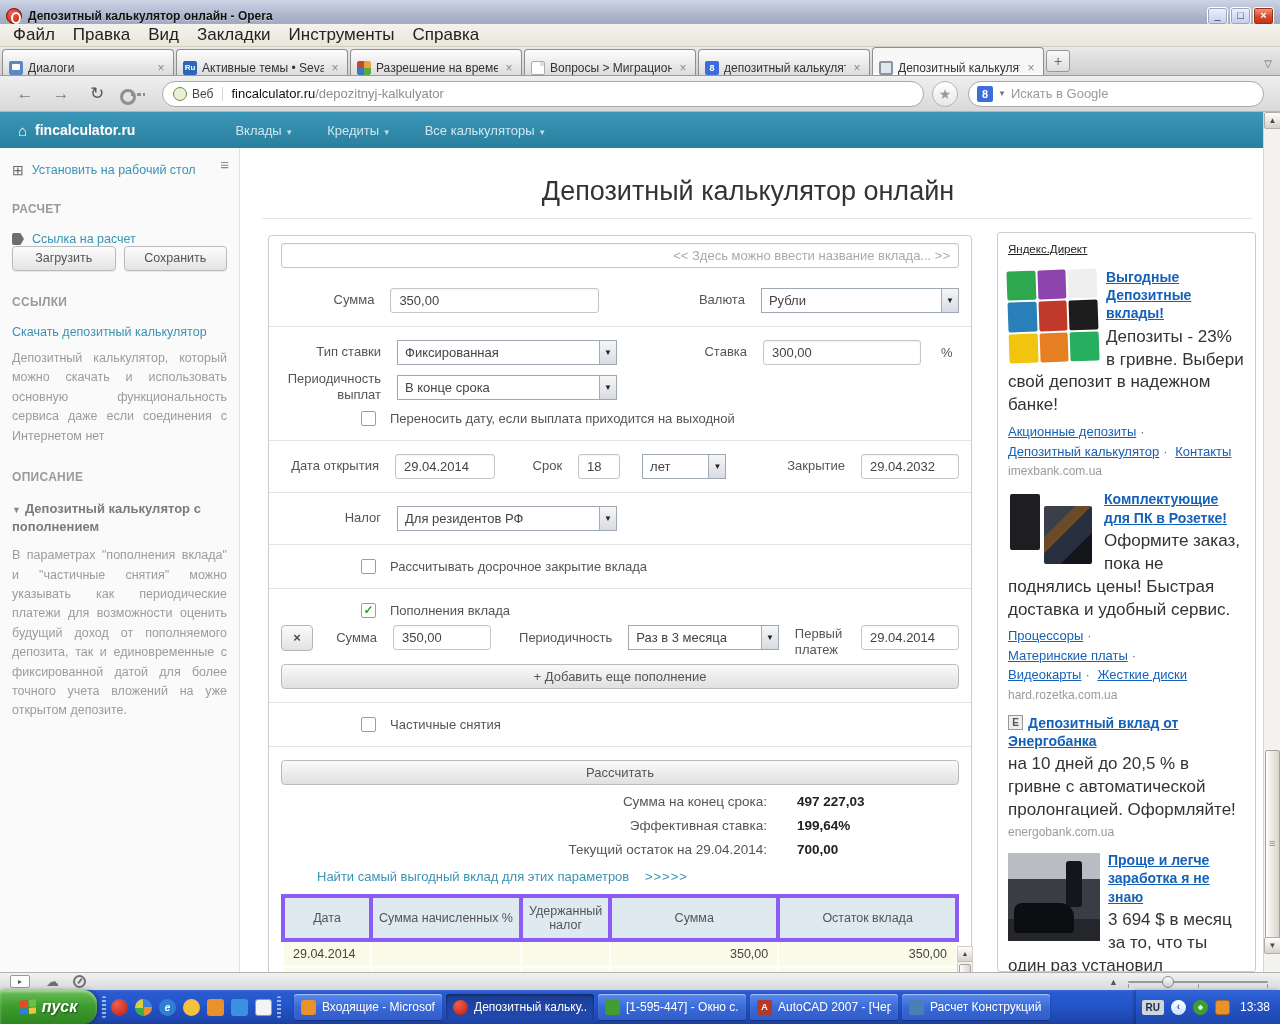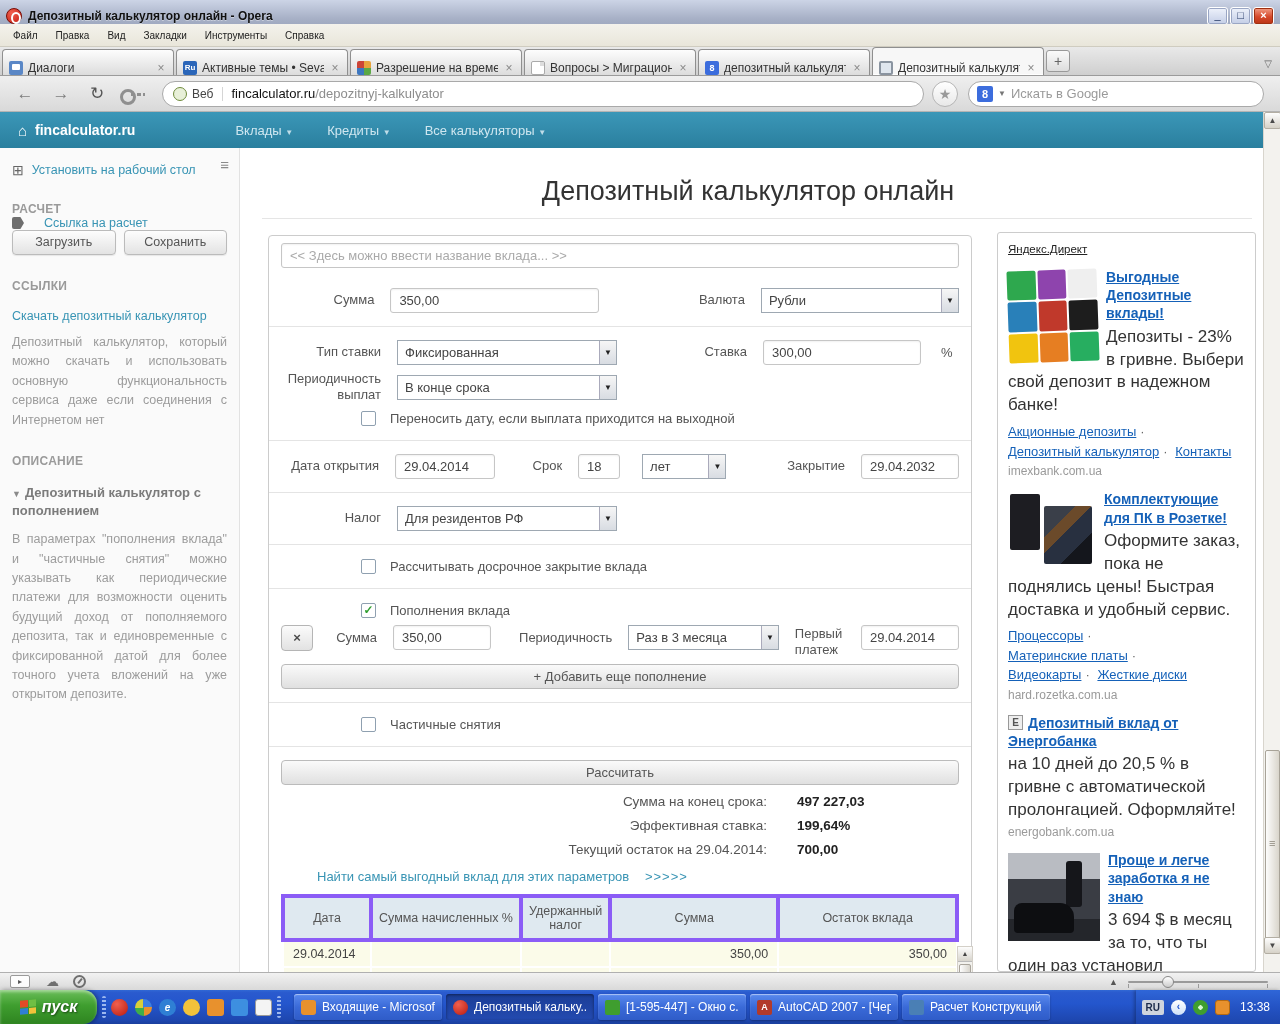--- a/index.html
+++ b/index.html
@@ -16,21 +16,21 @@
     border:2px solid #fff; border-radius:50%; }
   .titlebar .wtitle { font-weight:bold; font-size:12px; color:#101010; margin-left:6px; flex:1;
     text-shadow:0 1px 0 rgba(255,255,255,.4); }
   .winbtns { display:flex; gap:2px; }
   .winbtn { width:21px; height:18px; border:1px solid #fff; border-radius:3px; font-size:11px; line-height:15px;
     text-align:center; color:#1a2f5c; background:linear-gradient(#eef2fb,#c3cde6); box-shadow:inset 0 0 0 1px #9aa6c4; }
   .winbtn.close { background:linear-gradient(#f2a088,#d6492b 55%,#b93415); color:#fff; box-shadow:inset 0 0 0 1px #a03011; font-weight:bold; }
 
   .menubar { position:absolute; top:24px; left:0; width:1280px; height:23px; background:linear-gradient(#f4f2ec,#e9e6da);
     border-bottom:1px solid #cfccc0; display:flex; align-items:center; padding-left:4px; }
-  .menuitem { padding:20px 9px; font-size:10px; color:#222; }
+  .menuitem { padding:20px 9px; font-size:17px; color:#222; }
 
   .tabbar { position:absolute; top:47px; left:0; width:1280px; height:29px;
     background:linear-gradient(#e9e9e9,#cfcfcf); border-bottom:1px solid #9b9b9b; }
   .tab { position:absolute; bottom:0; height:26px; width:172px; border:1px solid #8f8f8f; border-bottom:none;
     border-radius:4px 4px 0 0; background:linear-gradient(#fdfdfd,#dcdcdc); display:flex; align-items:flex-end;
     padding:0 6px; gap:5px; font-size:12px; color:#333; }
   .tab.active { background:#f7f7f7; height:28px; box-shadow:0 -1px 0 #fff inset; }
   .tab .tlabel { flex:1; white-space:nowrap; overflow:hidden; }
   .tab .tclose { color:#8a8a8a; font-size:12px; width:12px; text-align:center; }
   .favicon { width:14px; height:14px; flex:0 0 14px; border-radius:2px; font-size:9px; font-weight:bold;
@@ -89,21 +89,21 @@
 
   .page { position:absolute; top:36px; left:0; width:1263px; height:824px; background:#fff; overflow:hidden; }
 
   
   .lsidebar { position:absolute; top:0; left:0; width:240px; height:100%; background:#fafafa; border-right:1px solid #e2e2e2; padding:8px 12px; }
   .sb-burger { position:absolute; top:8px; right:10px; color:#8a8a8a; font-size:15px; }
   .sb-install { display:flex; align-items:center; gap:8px; margin-top:6px; }
   .sb-gridicon { color:#666; font-size:14px; }
   .sb-link { color:#3894b4; font-size:12.5px; text-decoration:none; }
   .sb-h { font-weight:bold; color:#9a9a9a; font-size:12px; margin-top:24px; letter-spacing:.3px; }
-  .sb-calc-link { display:flex; align-items:center; gap:20px; }
+  .sb-calc-link { display:flex; align-items:center; gap:8px; margin-top:16px; }
   .sb-tagicon { width:12px; height:12px; background:#6e6e6e; position:relative;
     clip-path:polygon(0 0,70% 0,100% 50%,70% 100%,0 100%); border-radius:2px; }
   .sb-btnrow { display:flex; gap:8px; }
   .sb-btn { flex:1; height:25px; border:1px solid #bbb; border-radius:4px; background:linear-gradient(#fdfdfd,#e3e3e3);
     color:#555; font-size:12.5px; text-align:center; line-height:23px; box-shadow:0 1px 1px rgba(0,0,0,.08); }
   .sb-dl-link { display:block; margin-top:16px; }
   .sb-text { color:#9c9c9c; font-size:12.5px; line-height:1.55; text-align:justify; margin-top:10px; }
   .sb-desc-title { color:#7b7b7b; font-weight:bold; font-size:13px; margin-top:16px; line-height:1.4; }
   .sb-desc-title .dcaret { font-size:9px; color:#8a8a8a; margin-right:4px; }
 
@@ -114,21 +114,21 @@
 
   .formbox { position:absolute; top:87px; left:268px; width:704px; height:1100px;
     border:1px solid #ccc; border-radius:4px; background:#fff; }
   .sect { padding:7px 12px; }
   .sect.line { border-top:1px solid #e4e4e4; }
   .frow { display:flex; align-items:center; margin:6px 0; }
   .flabel { width:100px; text-align:right; color:#555; font-size:13px; margin-right:16px; line-height:1.25; }
   .finput { height:25px; border:1px solid #c6c6c6; border-radius:3px; padding:0 8px; font-size:13px; color:#444;
     font-family:"Liberation Sans",sans-serif; background:#fff; box-shadow:inset 0 1px 2px rgba(0,0,0,.06); }
   .finput::placeholder { color:#aaa; }
-  .nameinput { width:100%; text-align:left; }
+  .nameinput { width:100%; text-align:right; }
   .fselect { height:25px; border:1px solid #9ea8b2; background:#fff; display:flex; align-items:center; position:relative; }
   .fselect .sval { flex:1; padding:0 7px; font-size:13px; color:#444; white-space:nowrap; overflow:hidden; }
   .fselect .sbtn { width:17px; height:100%; background:linear-gradient(#f6f6f6,#d8dce2); border-left:1px solid #aab;
     color:#222; font-size:8px; text-align:center; line-height:23px; }
   .chkrow { display:flex; align-items:center; margin:7px 0 7px 80px; gap:14px; }
   .chkbox { width:15px; height:15px; border:1px solid #8fa0b0; background:#fff; border-radius:2px;
     font-size:12px; line-height:13px; text-align:center; color:#2f9e2f; font-weight:bold; }
   .chklabel { color:#555; font-size:13px; }
   .xbtn { width:33px; height:26px; border:1px solid #b5b5b5; border-radius:4px; background:linear-gradient(#fbfbfb,#e2e2e2);
     color:#4a4a4a; font-weight:bold; text-align:center; line-height:24px; font-size:13px; margin-right:14px; }

